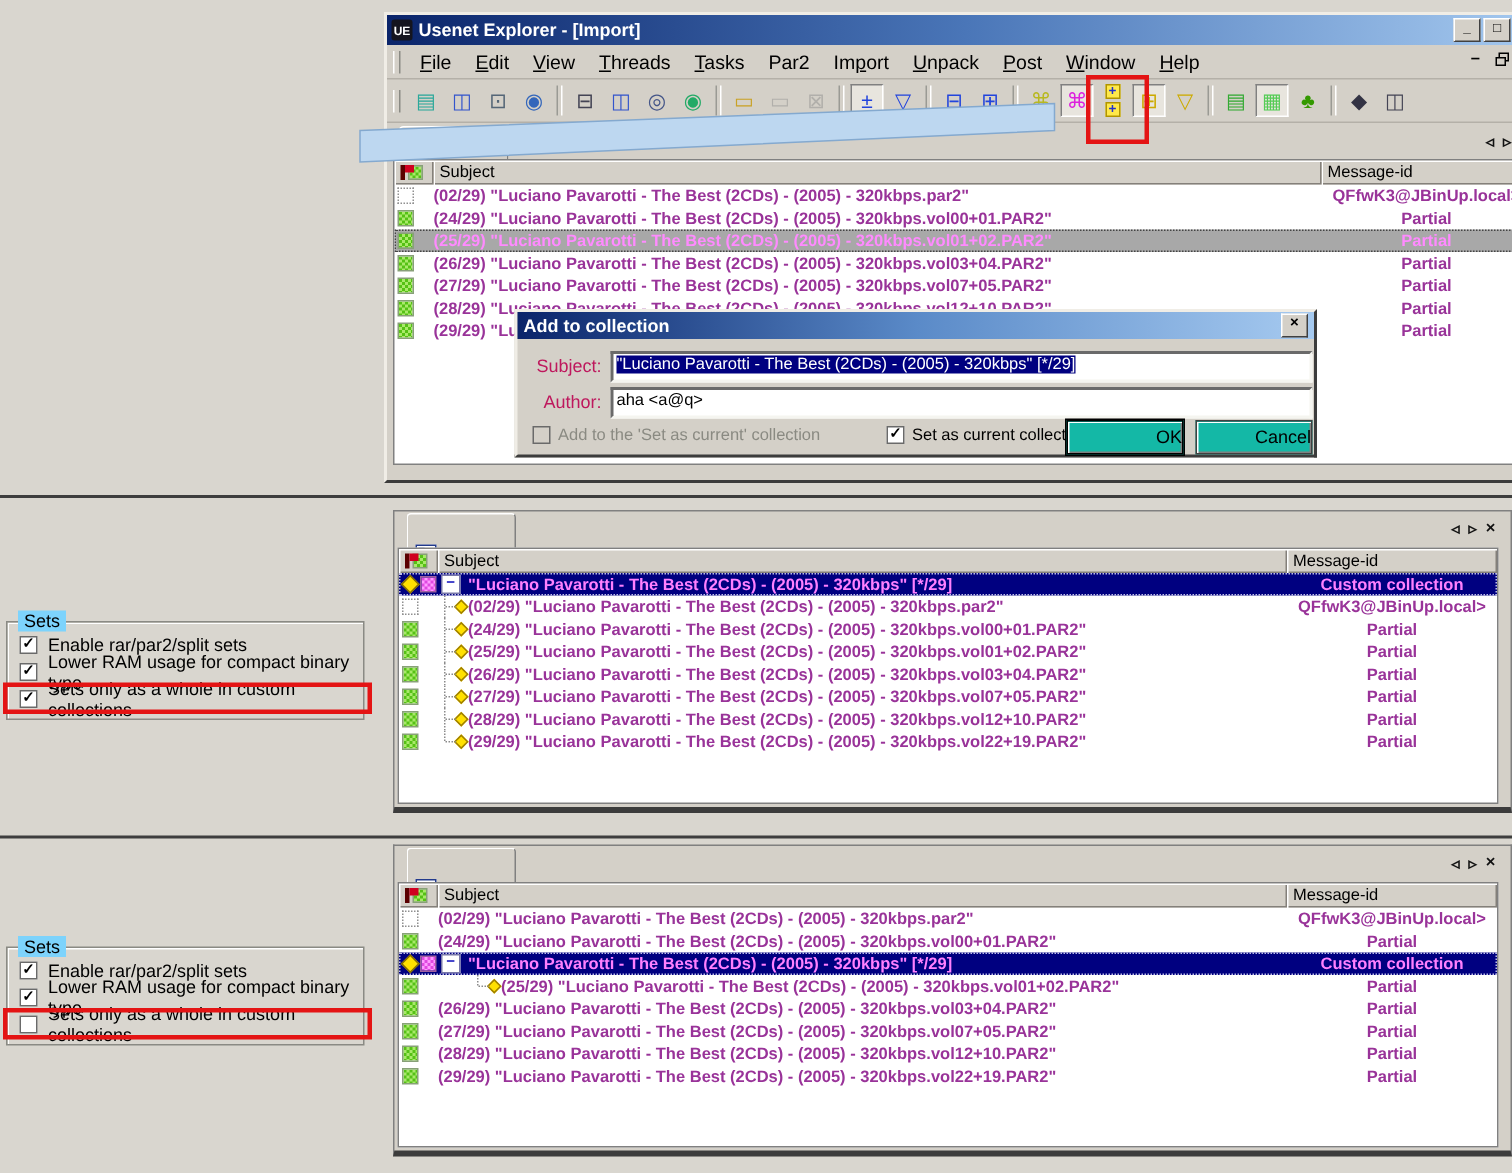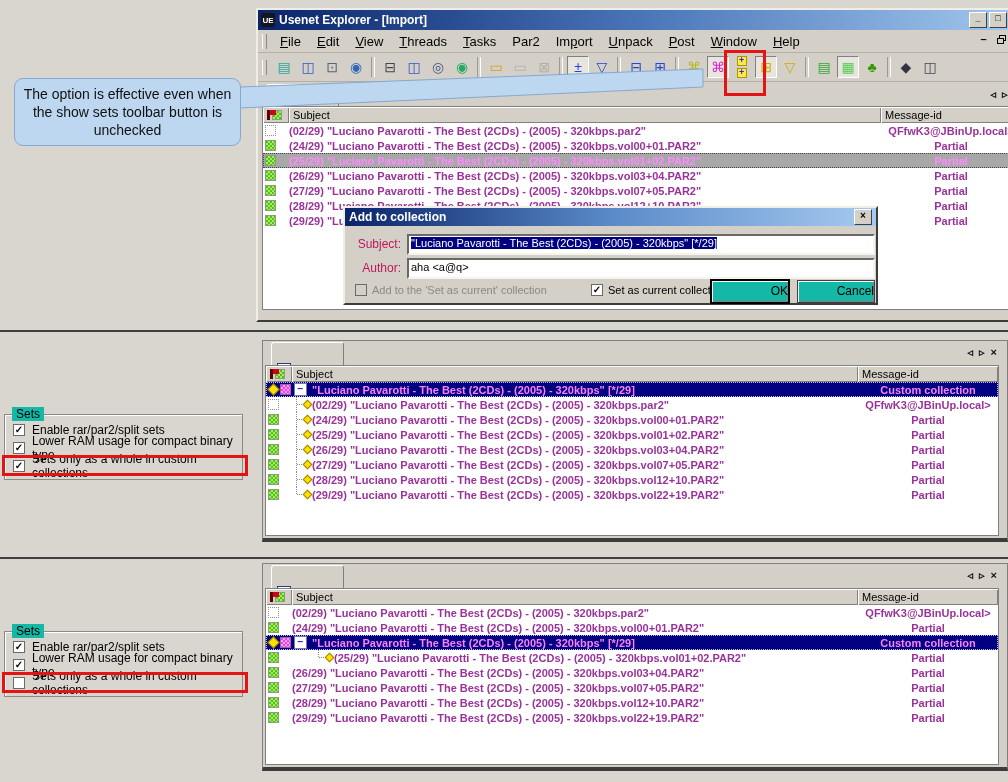--- a/index.html
+++ b/index.html
@@ -100,21 +100,21 @@
   .dlg-chkrow{position:absolute;display:flex;align-items:center;gap:5px;font-size:11px;color:#000}
   .dis-label{color:#8a8a82}
   .btn{position:absolute;height:21px;width:76px;background:#14b8a6;text-align:right;font-size:12px;
        line-height:20px;color:#000;border:1px solid #404040;
        box-shadow:inset 1px 1px 0 #fff, inset -1px -1px 0 #808080}
   .btn.default{border:1px solid #000;box-shadow:inset 1px 1px 0 #fff, inset -1px -1px 0 #808080, 0 0 0 1px #000}
 
   
   .groupbox{position:absolute;left:4px;width:237px;height:64px;border:1px solid #8a8a84;
             box-shadow:1px 1px 0 #fff inset;background:#d9d6cf}
-  .legend{position:absolute;top:-8px;left:7px;background:#14b8a6;padding:0 4px;font-size:12px;color:#000}
+  .legend{position:absolute;top:-8px;left:7px;background:#7dd3fc;padding:0 4px;font-size:12px;color:#000}
   .gb-items{position:absolute;left:8px;top:8px;right:4px;display:flex;flex-direction:column;gap:4px}
   .gb-row{display:flex;align-items:center;gap:7px;font-size:12px;color:#000;height:14px}
   .redrect{position:absolute;border:3px solid #e41414;z-index:50;pointer-events:none;box-sizing:border-box}
 
   
   .callout{position:absolute;left:14px;top:78px;width:227px;height:68px;background:#bdd7f0;
            border:1px solid #84a9cf;border-radius:9px;display:flex;align-items:center;
            justify-content:center;text-align:center;font-size:14px;color:#111;padding:2px;
            box-sizing:border-box;z-index:6;line-height:18px}
   #leader{position:absolute;left:0;top:0;z-index:5;pointer-events:none}
@@ -301,23 +301,20 @@
       </span>
       <span class="dlg-chkrow" style="left:246px;top:76px">
         <span class="chk">✓</span>
         <span>Set as current collection</span>
       </span>
       <span class="btn default" style="left:366px;top:72px">OK</span>
       <span class="btn" style="left:452px;top:72px">Cancel</span>
     </div>
   </div>
 
-  <div class="callout">
-    <span>The option is effective even when the show sets toolbar button is unchecked</span>
-  </div>
   <svg id="leader" width="1008" height="782">
     <polygon points="240,87 703,69 703,87 240,108" fill="#bdd7f0" stroke="#84a9cf" stroke-width="1"></polygon>
   </svg>
 
   <div class="fpanel" style="top:340px;height:202px">
     <div class="tabrow" style="top:1px">
       <span class="tab">
         <span class="tabicon"></span>
         <span>Import</span>
       </span>

